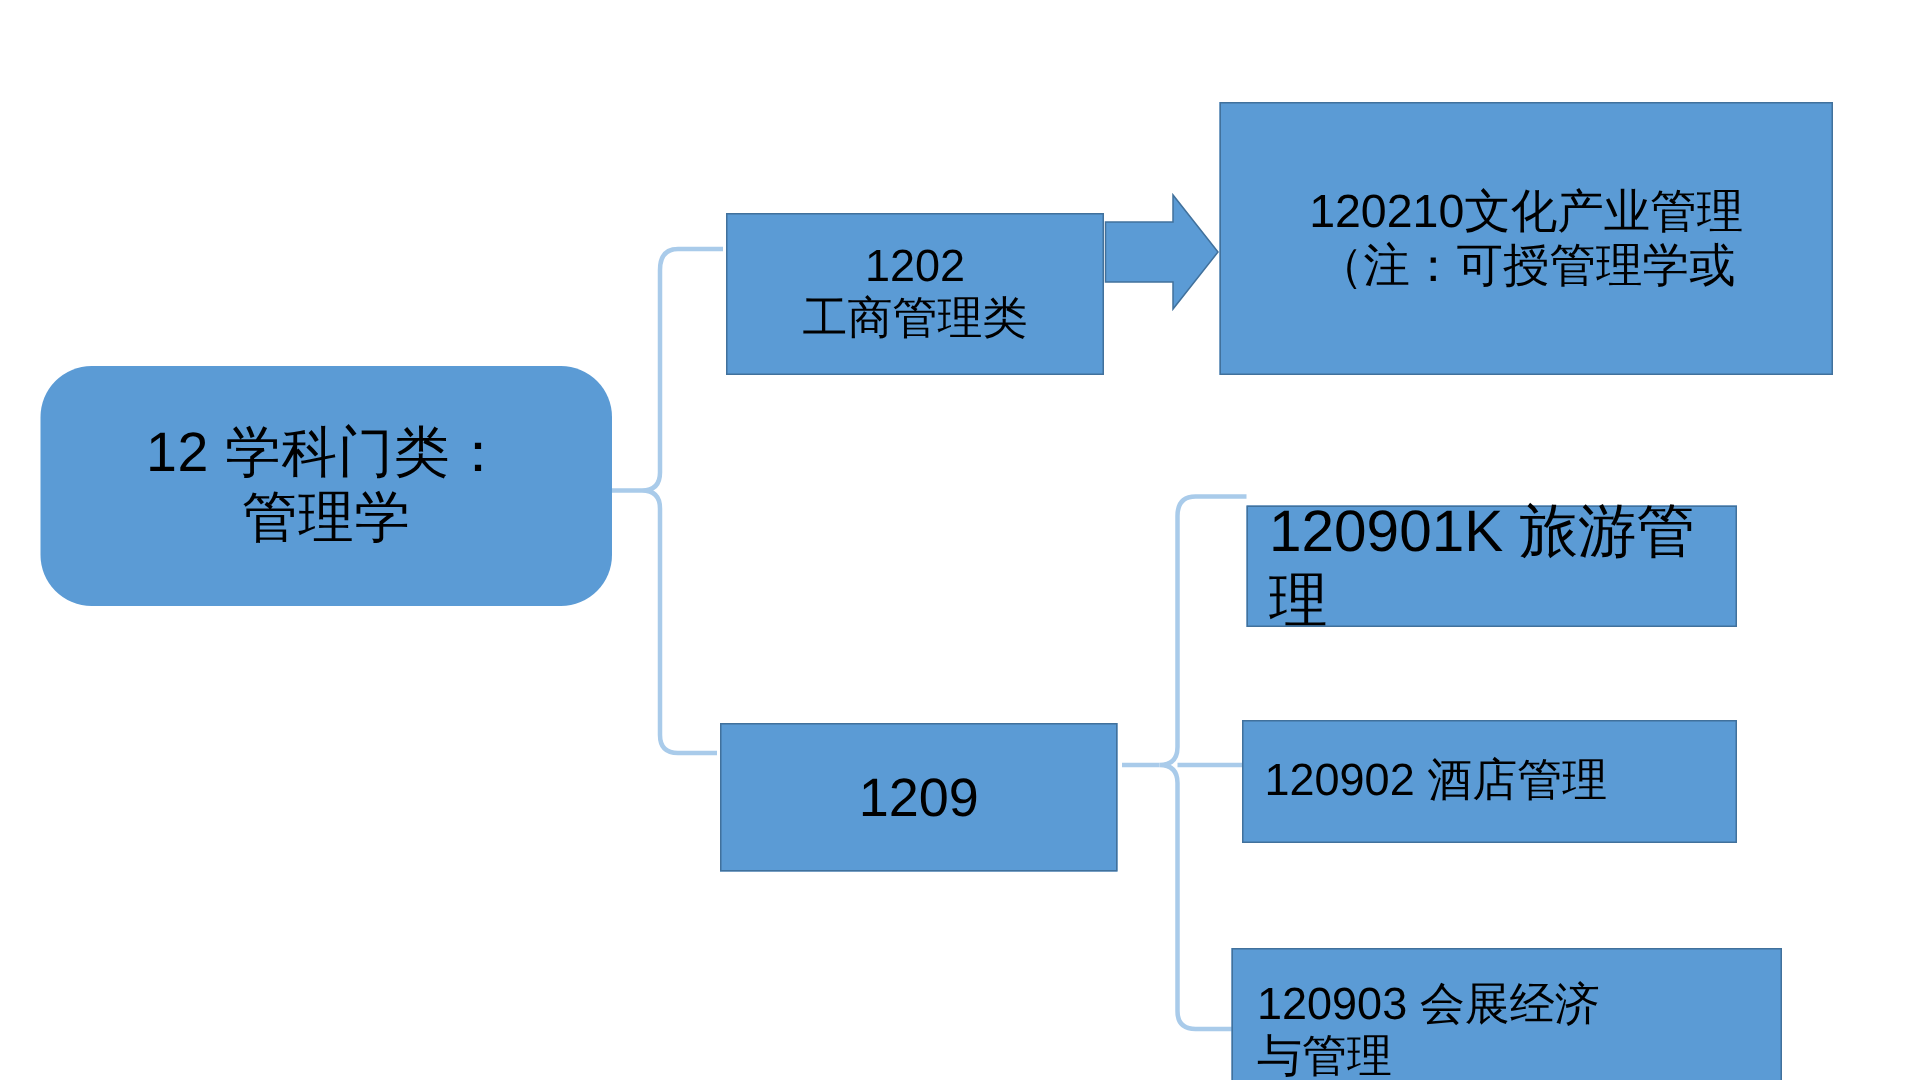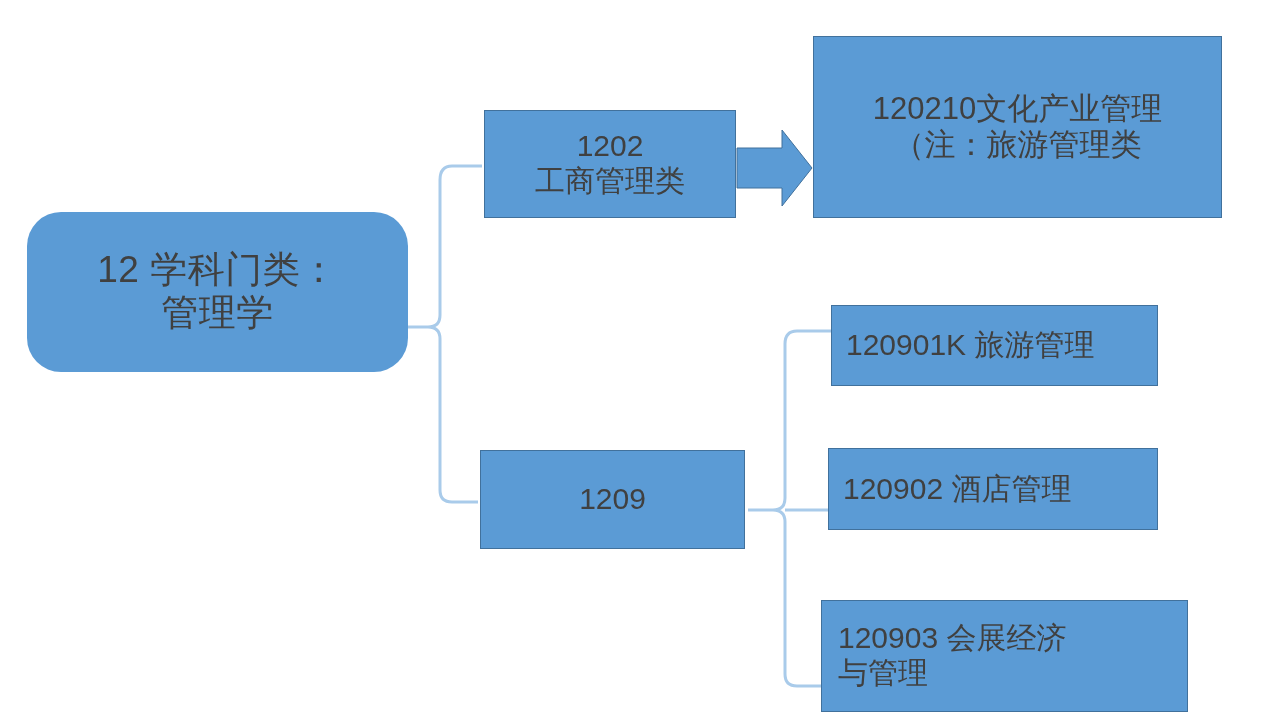--- a/index.html
+++ b/index.html
@@ -13,26 +13,27 @@
     height: 720px;
     background: #ffffff;
     overflow: hidden;
     font-family: "Liberation Sans", "DejaVu Sans", sans-serif;
   }
   .node {
     position: absolute;
     box-sizing: border-box;
     background: #5B9BD5;
     border: 1px solid #41719C;
-    color: #404040;
+    color: #000000;
     display: flex;
     flex-direction: column;
     justify-content: center;
     line-height: 1.16;
     white-space: pre-line;
+    margin-top: 32px;
   }
   .node .line {
     display: block;
   }
 
   
   #node-root {
     left: 27px;
     top: 212px;
     width: 381px;
@@ -55,21 +56,21 @@
     text-align: center;
     font-size: 30px;
   }
   #node-1209 {
     left: 480px;
     top: 450px;
     width: 265px;
     height: 99px;
     align-items: center;
     text-align: center;
-    font-size: 30px;
+    font-size: 36px;
   }
 
   
   #node-120210 {
     left: 813px;
     top: 36px;
     width: 409px;
     height: 182px;
     align-items: center;
     text-align: center;
@@ -77,21 +78,21 @@
     padding: 0 6px;
   }
   #node-120901 {
     left: 831px;
     top: 305px;
     width: 327px;
     height: 81px;
     align-items: flex-start;
     text-align: left;
     padding-left: 14px;
-    font-size: 30px;
+    font-size: 39px;
   }
   #node-120902 {
     left: 828px;
     top: 448px;
     width: 330px;
     height: 82px;
     align-items: flex-start;
     text-align: center;
     padding-left: 14px;
     font-size: 30px;
@@ -178,21 +179,21 @@
     <span class="line">1202</span>
     <span class="line">工商管理类</span>
   </div>
 
   <div class="node" id="node-1209">
     <span class="line">1209</span>
   </div>
 
   <div class="node" id="node-120210">
     <span class="line">120210文化产业管理</span>
-    <span class="line">（注：旅游管理类</span>
+    <span class="line">（注：可授管理学或</span>
   </div>
 
   <div class="node" id="node-120901">
     <span class="line">120901K 旅游管理</span>
   </div>
 
   <div class="node" id="node-120902">
     <span class="line">120902 酒店管理</span>
   </div>
 

